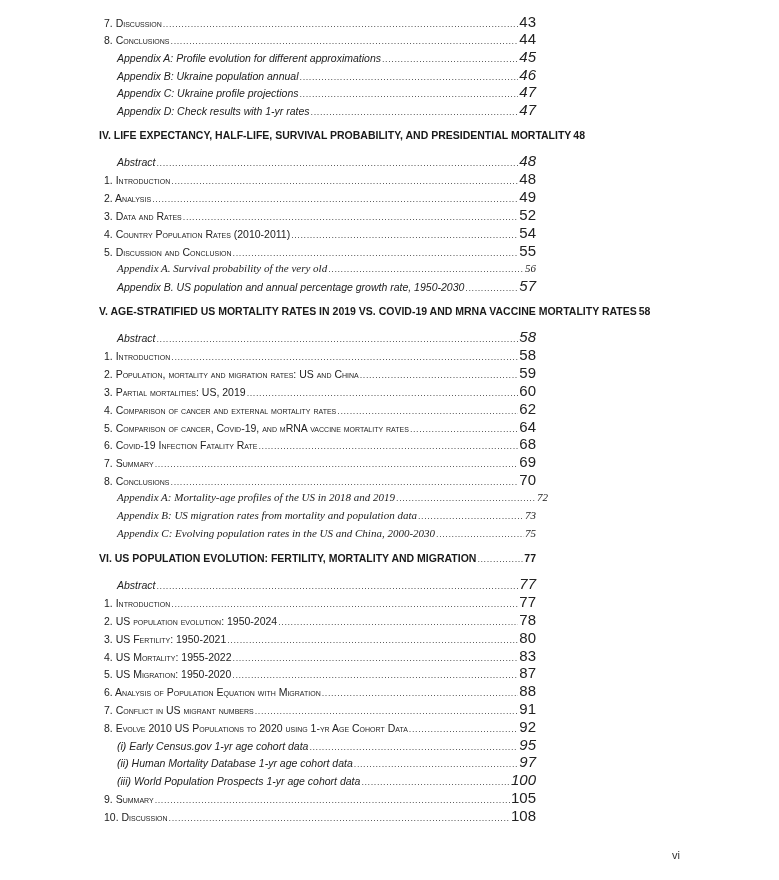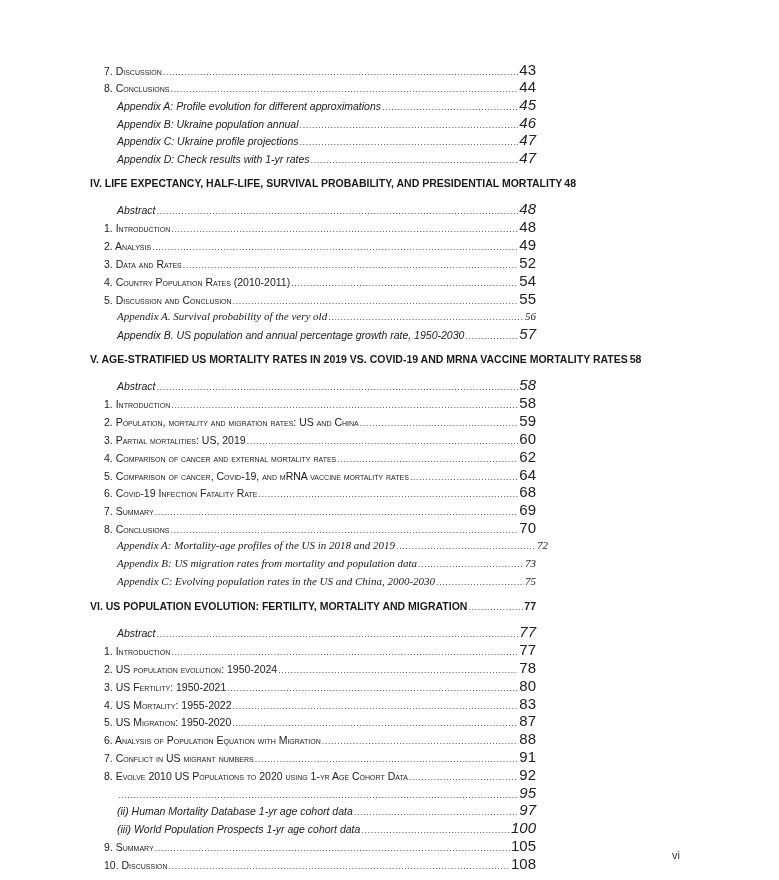--- a/index.html
+++ b/index.html
@@ -1,21 +1,21 @@
 <!DOCTYPE html>
 <html><head>
 <meta charset="utf-8">
 <style>
   html, body { margin: 0; padding: 0; background: #ffffff; }
   body { width: 779px; height: 880px; position: relative; overflow: hidden;
          font-family: "Liberation Sans", sans-serif; color: #222; }
   .toc { position: absolute; left: 0; top: 0; width: 779px; }
-  .row { position: absolute; left: 0; width: 632px; height: 16px; margin-top: 48px; }
+  .row { position: absolute; left: 0; width: 632px; height: 16px; }
   .entry { position: absolute; display: flex; align-items: baseline; height: 16px; line-height: 16px; right: 96px; }
-  .lvl-h { left: 90px; }
+  .lvl-h { left: 99px; }
   .lvl-1 { left: 104px; }
   .lvl-2 { left: 117px; }
   .label { white-space: nowrap; font-size: 10.5px; }
   .dots { flex: 1; overflow: hidden; white-space: nowrap; font-size: 9px; color: #444; margin: 0 1px; letter-spacing: 0.6px; }
   .dots::before { content: "........................................................................................................................................................................................................................................................................................"; }
   .page { white-space: nowrap; font-size: 15px; text-align: right; }
   .sc { font-variant: small-caps; font-size: 10.5px; }
   .sc .label, .sc .page { font-variant: small-caps; }
   .it .label, .it .page { font-style: italic; }
   .serif .label, .serif .page { font-family: "Liberation Serif", serif; font-size: 11px; }
@@ -287,20 +287,21 @@
     </div>
     <div class="row" style="top: 719px;">
       <div class="entry lvl-1 sc">
         <span class="label">8. Evolve 2010 US Populations to 2020 using 1-yr Age Cohort Data</span>
         <span class="dots"></span>
         <span class="page">92</span>
       </div>
     </div>
     <div class="row" style="top: 737px;">
       <div class="entry lvl-2 it">
+        <span class="label">(i) Early Census.gov 1-yr age cohort data</span>
         <span class="dots"></span>
         <span class="page">95</span>
       </div>
     </div>
     <div class="row" style="top: 754px;">
       <div class="entry lvl-2 it">
         <span class="label">(ii) Human Mortality Database 1-yr age cohort data</span>
         <span class="dots"></span>
         <span class="page">97</span>
       </div>

